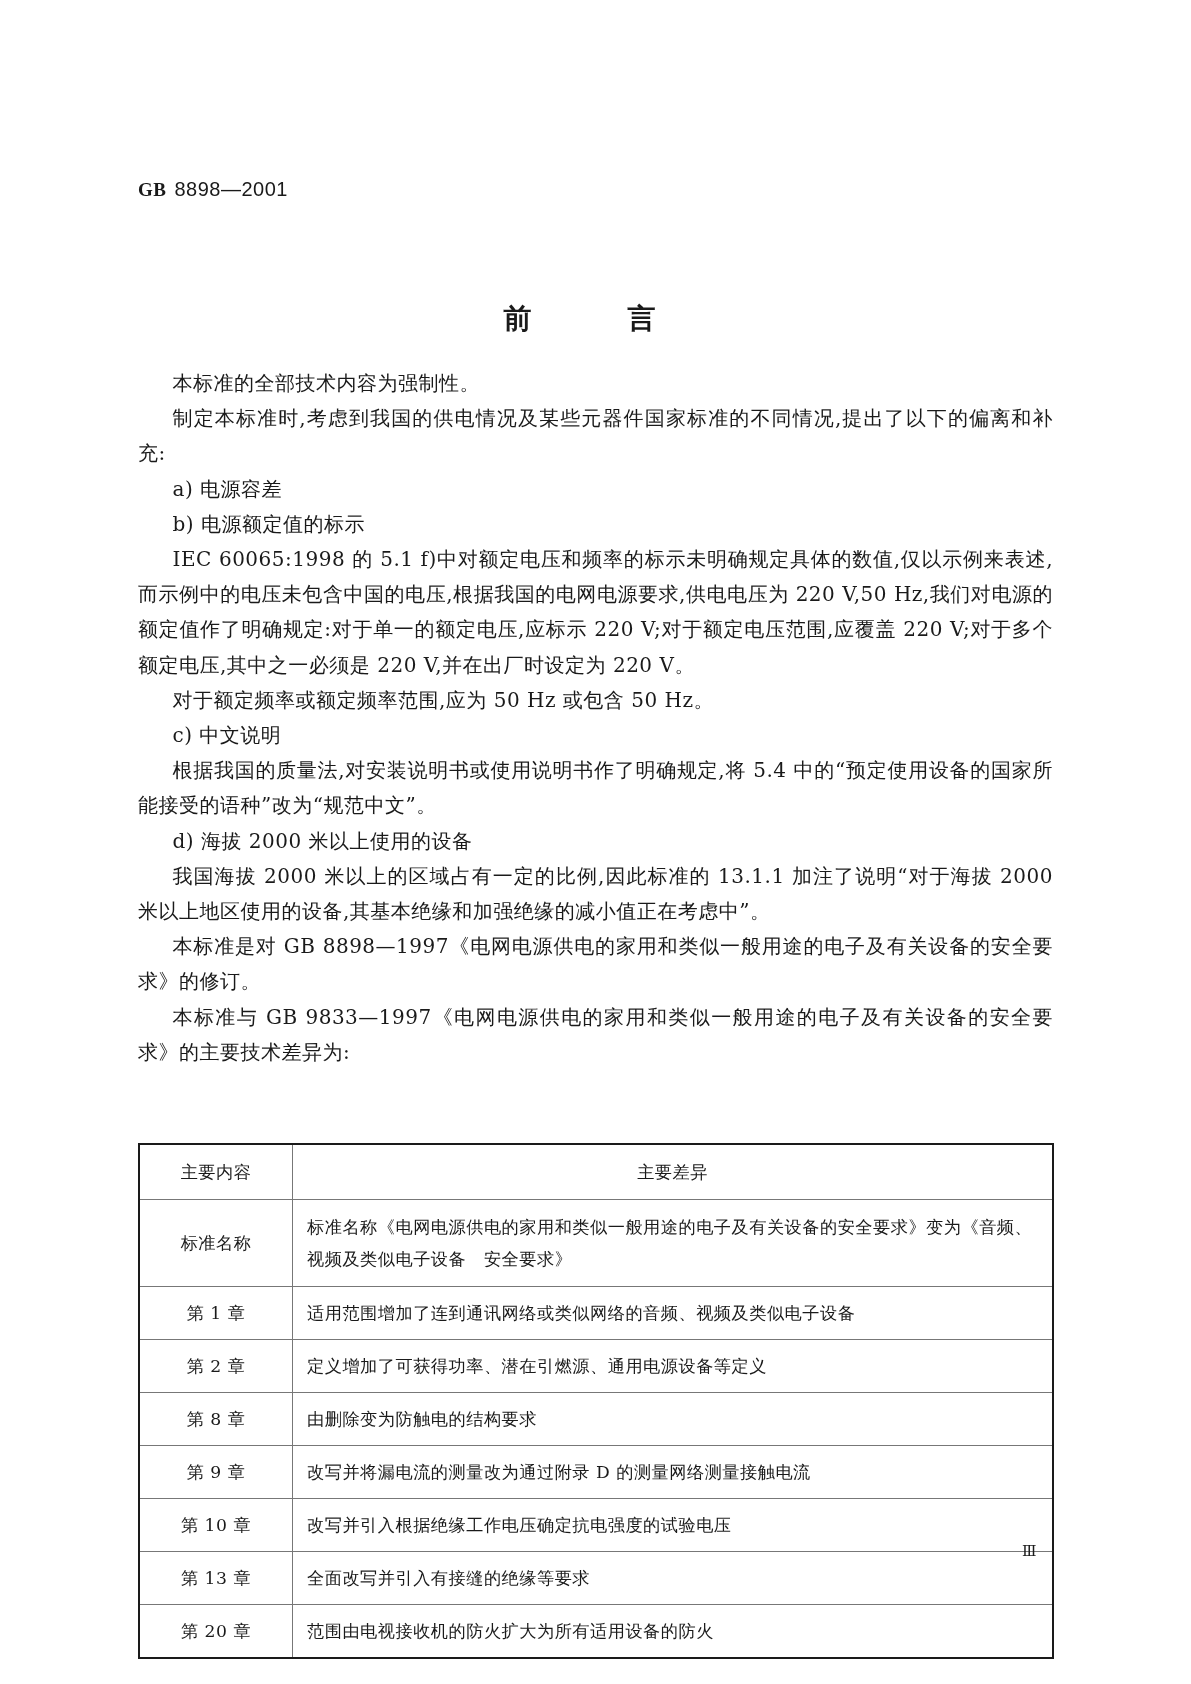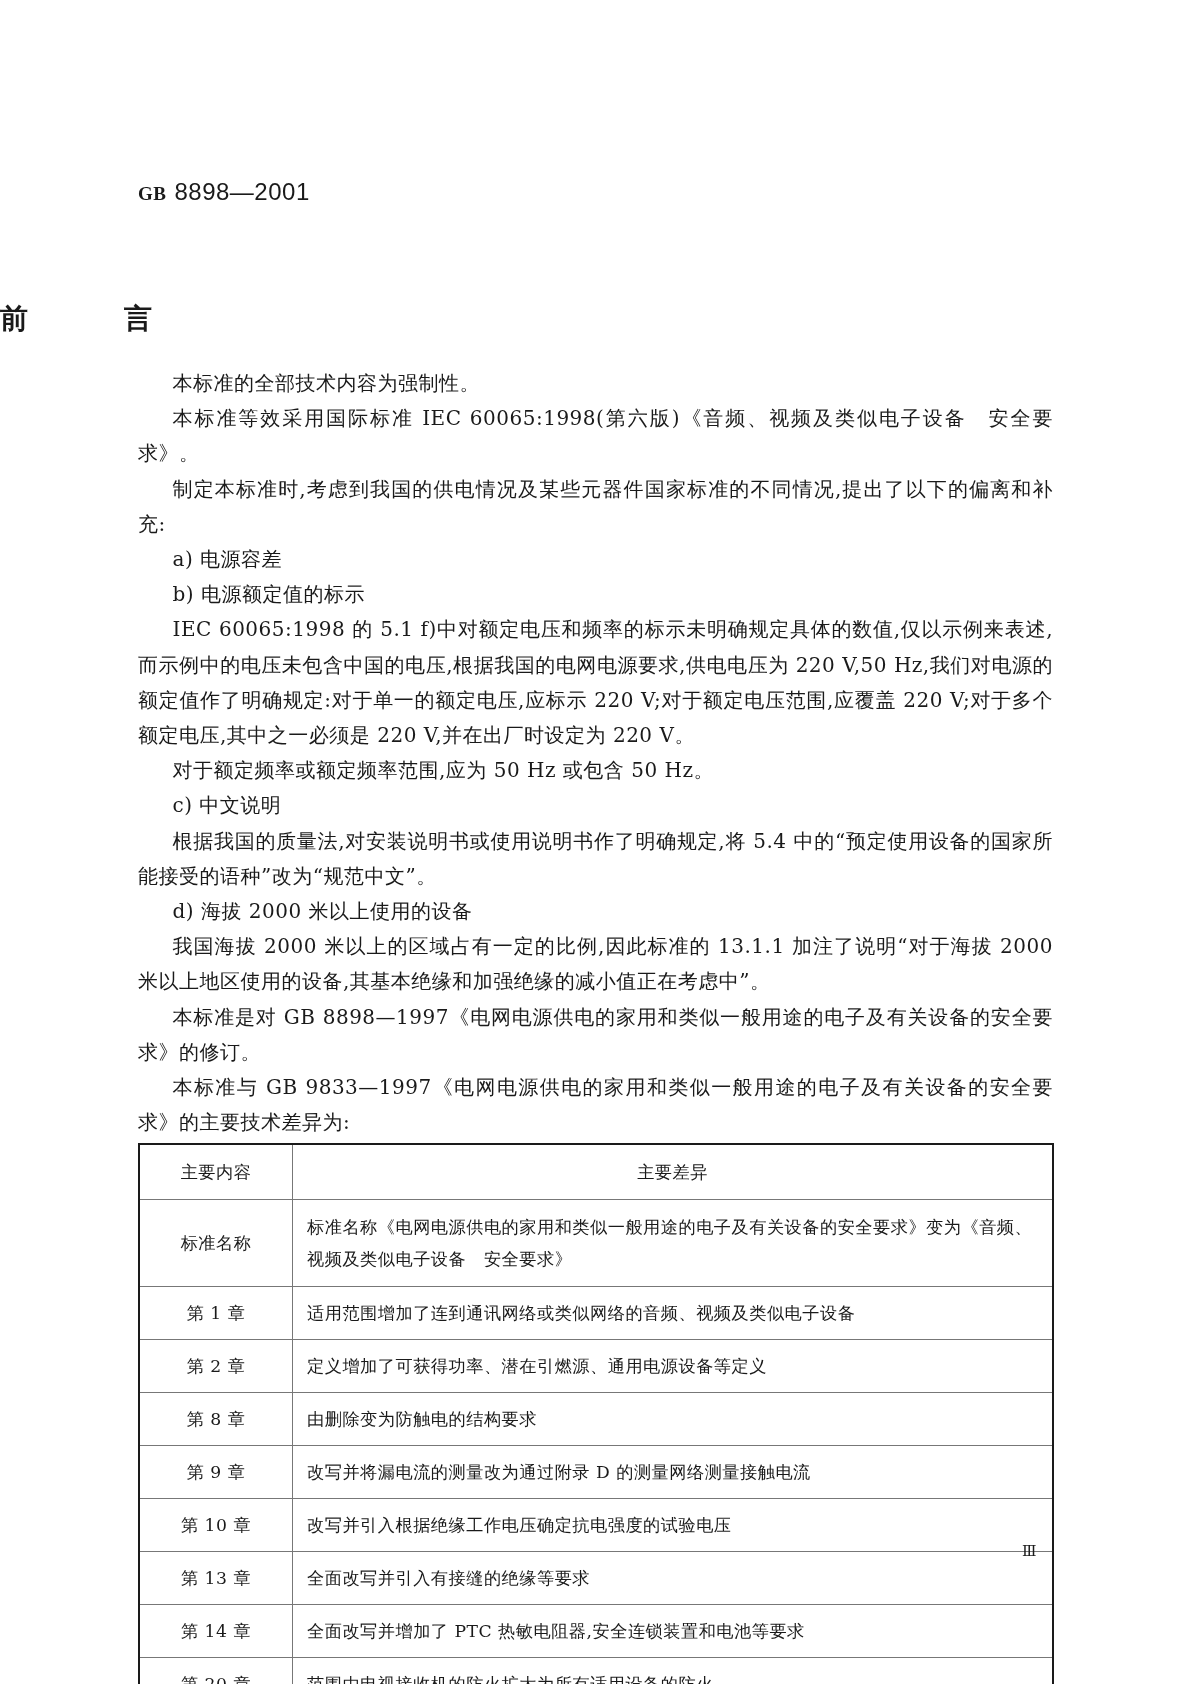--- a/index.html
+++ b/index.html
@@ -1,21 +1,21 @@
 <!DOCTYPE html>
 <html><head>
 <meta charset="utf-8">
 <style>
   html, body { margin: 0; padding: 0; background: #ffffff; }
   body { width: 1191px; height: 1684px; position: relative; overflow: hidden;
          font-family: "DejaVu Serif", "Liberation Serif", serif; color: #1a1a1a; }
   .std-code { position: absolute; left: 138px; top: 178px; font-size: 19px; letter-spacing: 0.5px; }
   .std-code .gb { font-weight: bold; font-family: "Liberation Serif", serif; margin-right: 8px; }
-  .std-code .num { font-family: "Liberation Sans", sans-serif; font-size: 24px; }
-  .title { position: absolute; left: 0; width: 1159px; top: 300px; text-align: left;
+  .std-code .num { font-family: "Liberation Sans", sans-serif; font-size: 20px; }
+  .title { position: absolute; left: 0; width: 1159px; top: 300px; text-align: center;
            font-size: 28px; font-weight: bold; letter-spacing: 0; }
   .title span { display: inline-block; }
   .title .gap { width: 96px; }
   .body { position: absolute; left: 138px; width: 915px; top: 366px; font-size: 20px; line-height: 35.2px; }
   .p { margin: 0; text-indent: 34.5px; text-align: justify; text-align-last: left; letter-spacing: 0.5px; }
   .tbl { position: absolute; left: 138px; top: 1131px; width: 916px; border-collapse: collapse;
          font-size: 17.2px; border: 2px solid #1a1a1a; margin-top: 12px; }
   .tbl td { border: 1px solid #777; padding: 8px 14px; height: 36px; letter-spacing: 0.5px; }
   .tbl td.c1 { width: 152px; text-align: center; padding: 0; }
   .tbl tr.head td { text-align: center; height: 38px; }
@@ -28,21 +28,20 @@
 <div class="std-code">
   <span class="gb">GB</span><span class="num">8898—2001</span>
 </div>
 
 <div class="title">
   <span>前</span><span class="gap"></span><span>言</span>
 </div>
 
 <div class="body">
   <p class="p">本标准的全部技术内容为强制性。</p>
-  <p class="p">本标准等效采用国际标准 IEC 60065:1998(第六版)《音频、视频及类似电子设备　安全要求》。</p>
   <p class="p">制定本标准时,考虑到我国的供电情况及某些元器件国家标准的不同情况,提出了以下的偏离和补充:</p>
   <p class="p">a) 电源容差</p>
   <p class="p">b) 电源额定值的标示</p>
   <p class="p">IEC 60065:1998 的 5.1 f)中对额定电压和频率的标示未明确规定具体的数值,仅以示例来表述,而示例中的电压未包含中国的电压,根据我国的电网电源要求,供电电压为 220 V,50 Hz,我们对电源的额定值作了明确规定:对于单一的额定电压,应标示 220 V;对于额定电压范围,应覆盖 220 V;对于多个额定电压,其中之一必须是 220 V,并在出厂时设定为 220 V。</p>
   <p class="p">对于额定频率或额定频率范围,应为 50 Hz 或包含 50 Hz。</p>
   <p class="p">c) 中文说明</p>
   <p class="p">根据我国的质量法,对安装说明书或使用说明书作了明确规定,将 5.4 中的“预定使用设备的国家所能接受的语种”改为“规范中文”。</p>
   <p class="p">d) 海拔 2000 米以上使用的设备</p>
   <p class="p">我国海拔 2000 米以上的区域占有一定的比例,因此标准的 13.1.1 加注了说明“对于海拔 2000 米以上地区使用的设备,其基本绝缘和加强绝缘的减小值正在考虑中”。</p>
   <p class="p">本标准是对 GB 8898—1997《电网电源供电的家用和类似一般用途的电子及有关设备的安全要求》的修订。</p>
@@ -77,23 +76,19 @@
   </tr>
   <tr>
     <td class="c1">第 10 章</td>
     <td>改写并引入根据绝缘工作电压确定抗电强度的试验电压</td>
   </tr>
   <tr>
     <td class="c1">第 13 章</td>
     <td>全面改写并引入有接缝的绝缘等要求</td>
   </tr>
   <tr>
-    <td class="c1">第 14 章</td>
-    <td>全面改写并增加了 PTC 热敏电阻器,安全连锁装置和电池等要求</td>
-  </tr>
-  <tr>
     <td class="c1">第 20 章</td>
     <td>范围由电视接收机的防火扩大为所有适用设备的防火</td>
   </tr>
 </tbody>
   </table>
 
 <div class="page-no">Ⅲ</div>
 
 </body></html>

